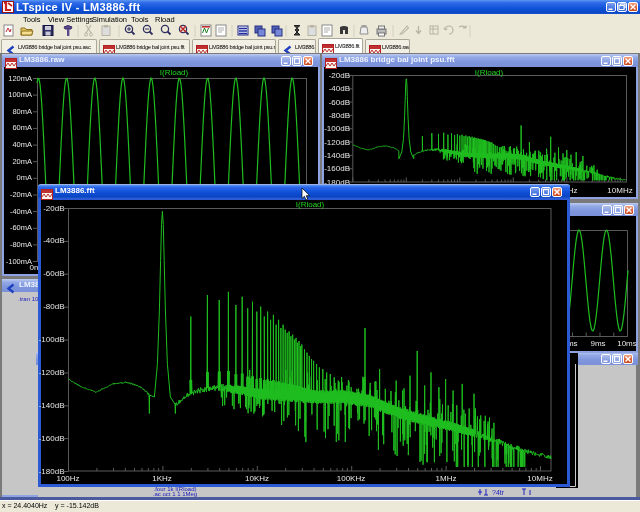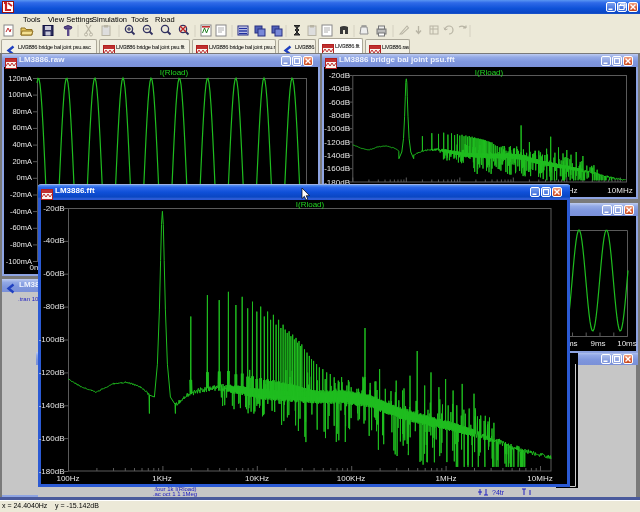--- a/index.html
+++ b/index.html
@@ -3,20 +3,21 @@
 *{margin:0;padding:0;box-sizing:content-box;}
 body{width:640px;height:512px;overflow:hidden;position:relative;background:#ece9d8;font-family:"Liberation Sans",sans-serif;}
 .abs{position:absolute;}
 </style></head><body>
 <div class="abs" style="left:0;top:0;width:640px;height:14px;background:linear-gradient(180deg,#5a96f2 0%,#2f6ae8 20%,#0f52d8 60%,#0a46c4 92%,#2058cc 100%);">
 <svg class="abs" style="left:2px;top:1px" width="12" height="12">
       <rect x="0.5" y="0.5" width="11" height="11" fill="#fff" stroke="#991111"></rect>
       <path d="M2 2 L4 2 L4 9 L9 9" stroke="#cc2222" stroke-width="2.2" fill="none"></path>
       <path d="M6 2 L10 5" stroke="#cc2222" stroke-width="1.6"></path>
     </svg>
+<div class="abs" style="left:16px;top:1px;font:bold 11px 'Liberation Sans',sans-serif;color:#fff;letter-spacing:0.3px;">LTspice IV - LM3886.fft</div>
 </div>
 <div class="abs" style="left:606px;top:2px;width:10px;height:10px;background:linear-gradient(180deg,#7da2ef,#3e6edd 80%);border:1px solid #fff;border-radius:2px;box-sizing:border-box;">
     <svg width="8" height="8" style="position:absolute;left:0;top:0">
       <rect x="1.5" y="5.5" width="4" height="1.5" fill="#fff"></rect>
     </svg>
   </div>
 <div class="abs" style="left:617px;top:2px;width:10px;height:10px;background:linear-gradient(180deg,#7da2ef,#3e6edd 80%);border:1px solid #fff;border-radius:2px;box-sizing:border-box;">
     <svg width="8" height="8" style="position:absolute;left:0;top:0">
       <rect x="1" y="2.5" width="5" height="4" fill="none" stroke="#fff" stroke-width="1"></rect>
       <path d="M2.5 2.5 L2.5 1 L7 1 L7 5 L6 5" stroke="#fff" stroke-width="1" fill="none"></path>

